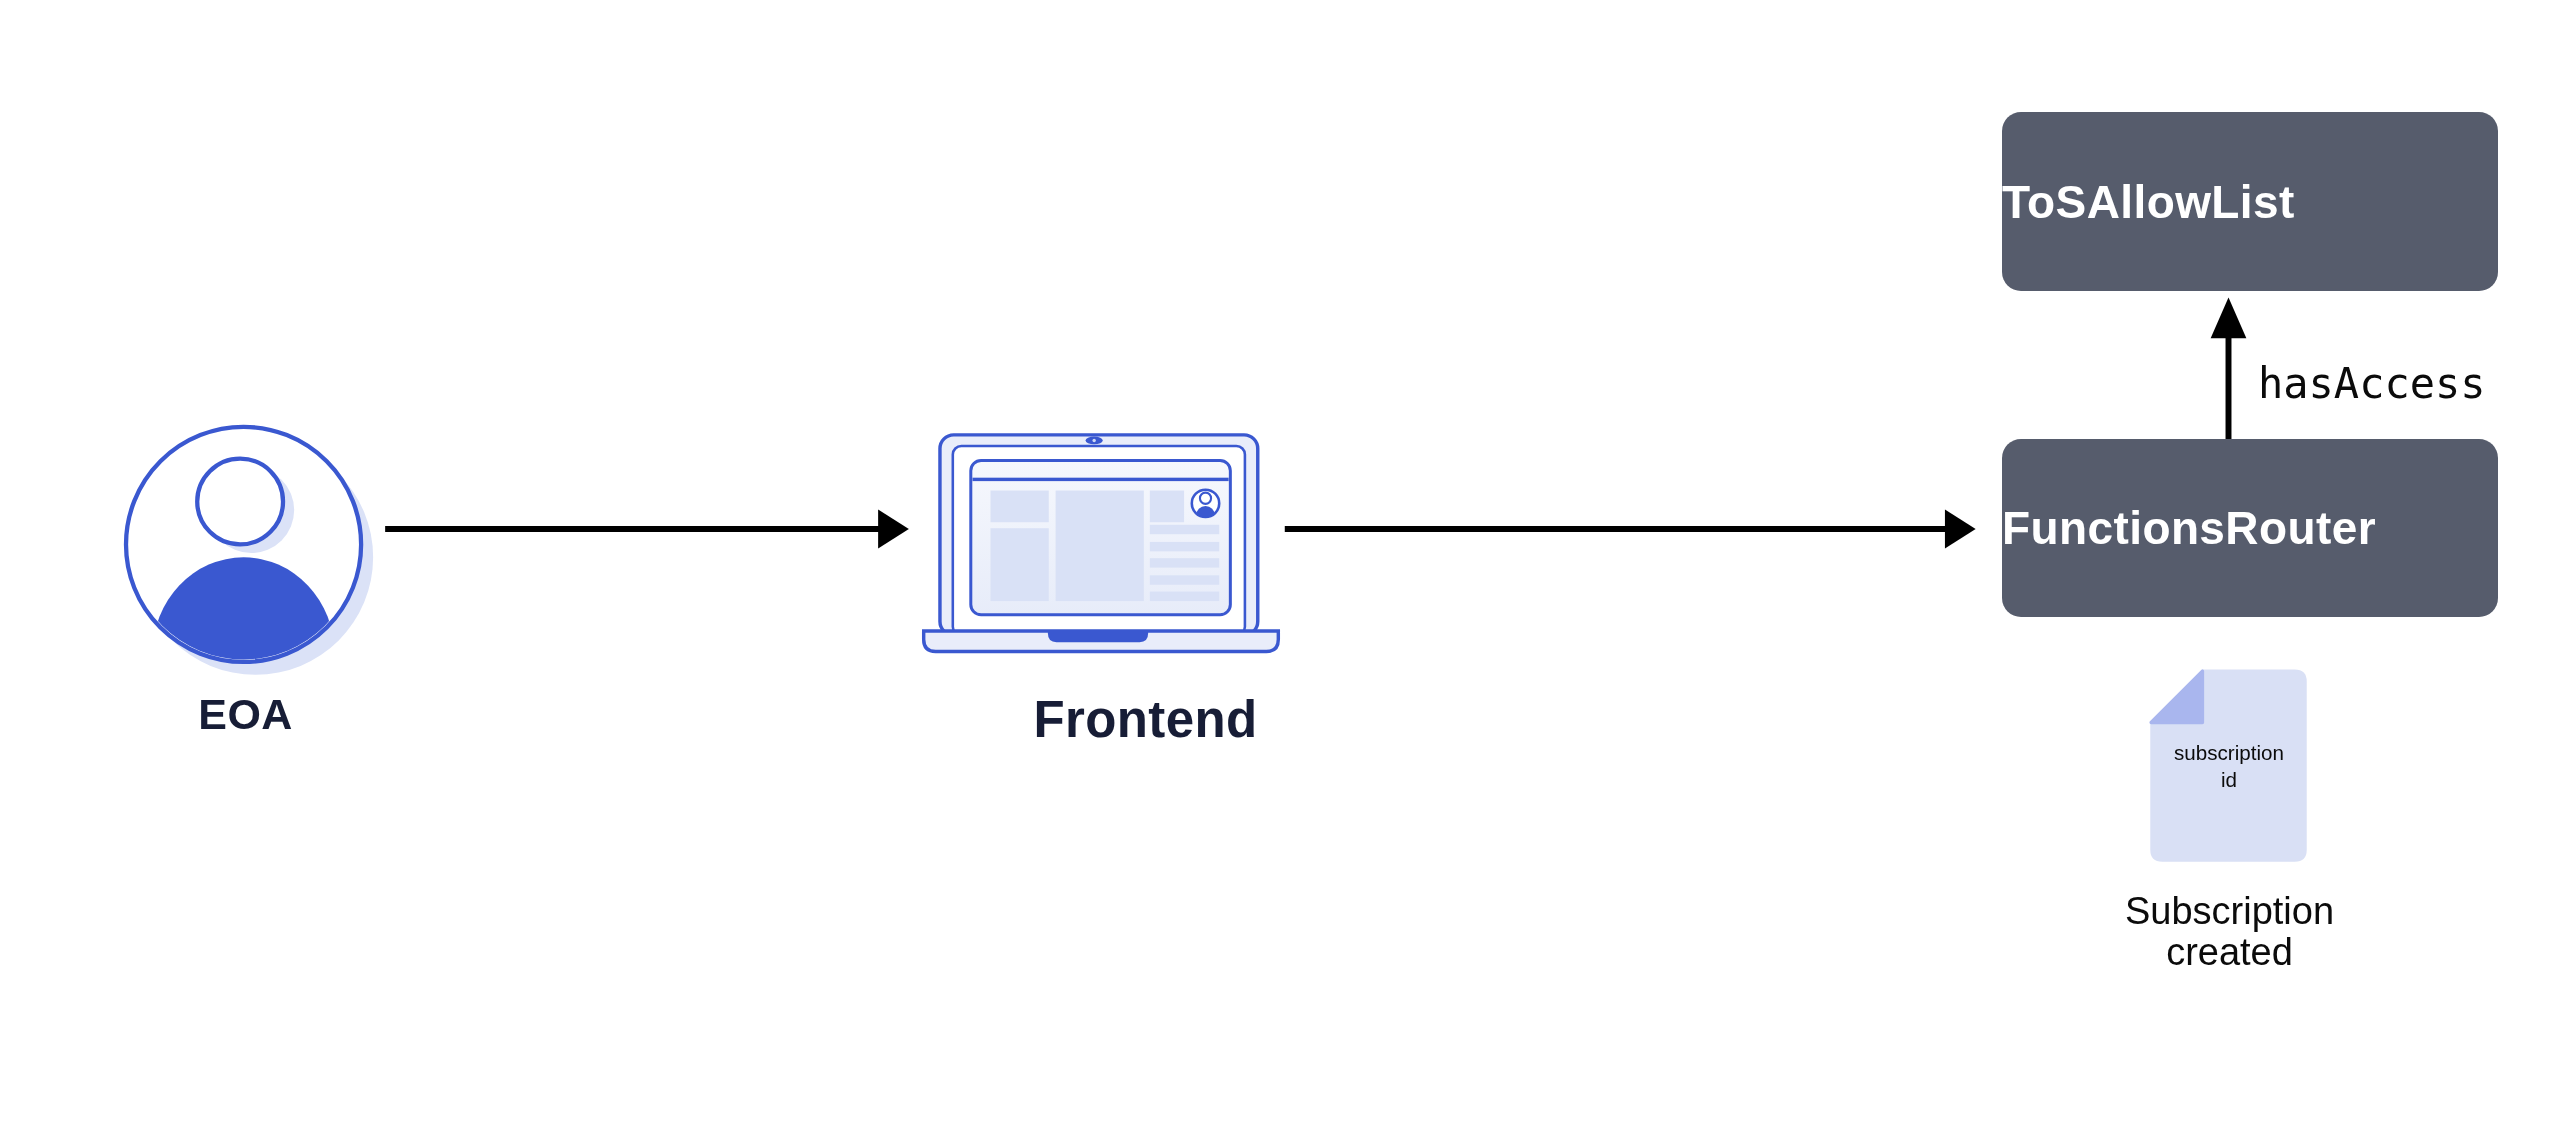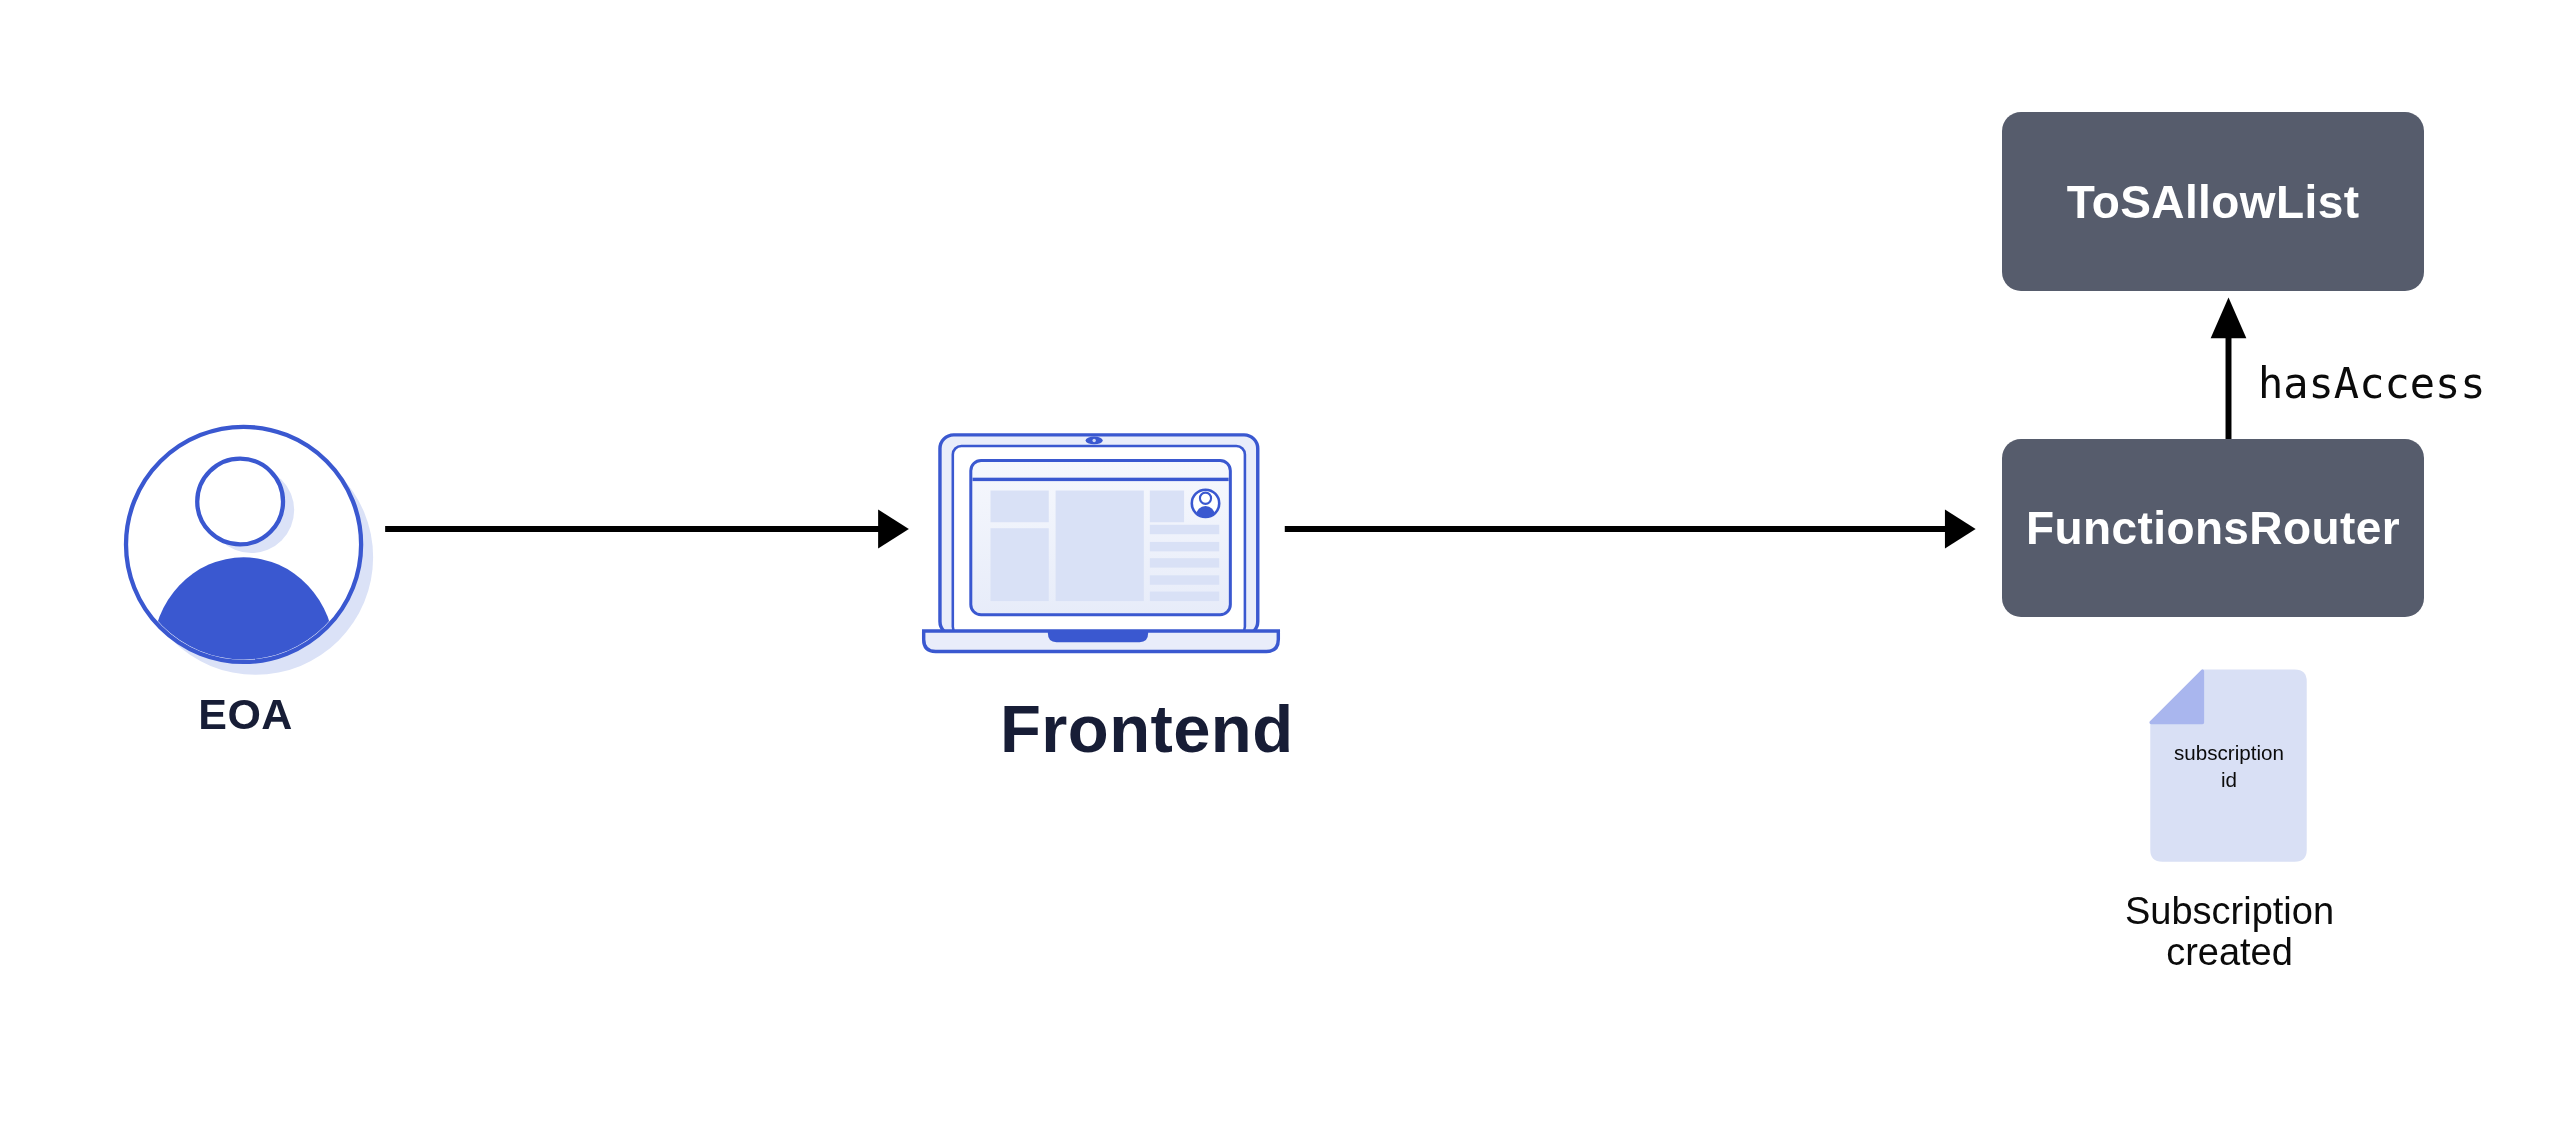--- a/index.html
+++ b/index.html
@@ -9,31 +9,31 @@
     background:#ffffff;
     overflow:hidden;
     font-family:"Liberation Sans",sans-serif;
   }
   .abs{position:absolute;}
   
   .node-label{
     position:absolute;
     text-align:center;
     font-weight:bold;
-    font-size:67px;
+    font-size:51px;
     color:#171d36;
     letter-spacing:0.4px;
   }
   
   .contract-box{
     position:absolute;
-    left:2002px;width:422px;
+    left:2002px;width:496px;
     background:#565c6c;
     border-radius:19px;
-    display:flex;align-items:center;justify-content:center;
+    display:flex;align-items:center;justify-content:flex-start;
   }
   .contract-box .box-label{
     color:#ffffff;
     font-weight:bold;
     font-size:46px;
     letter-spacing:0.4px;
   }
   
   .edge-label{
     position:absolute;

